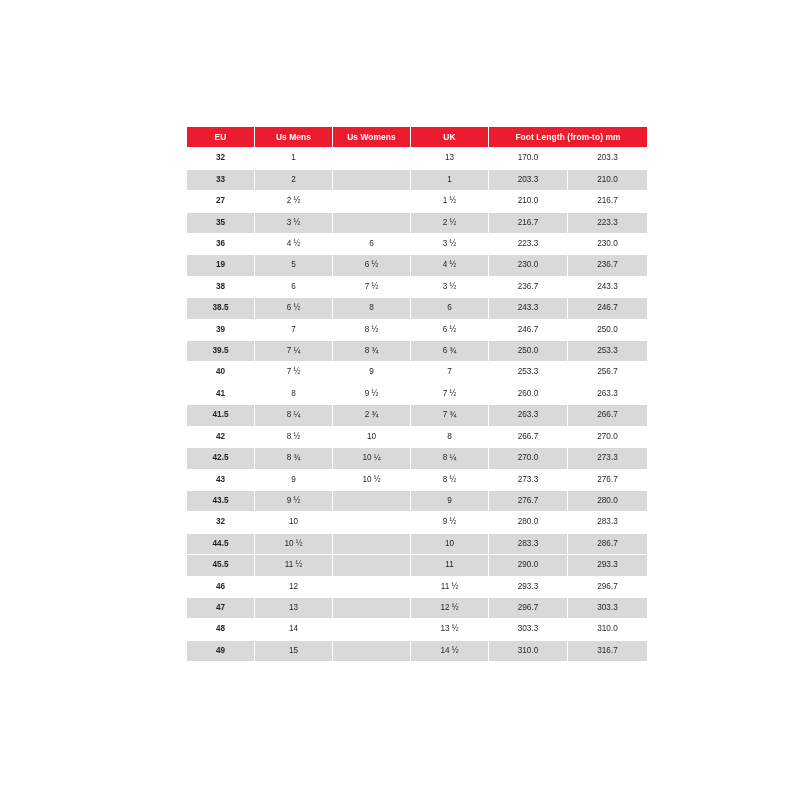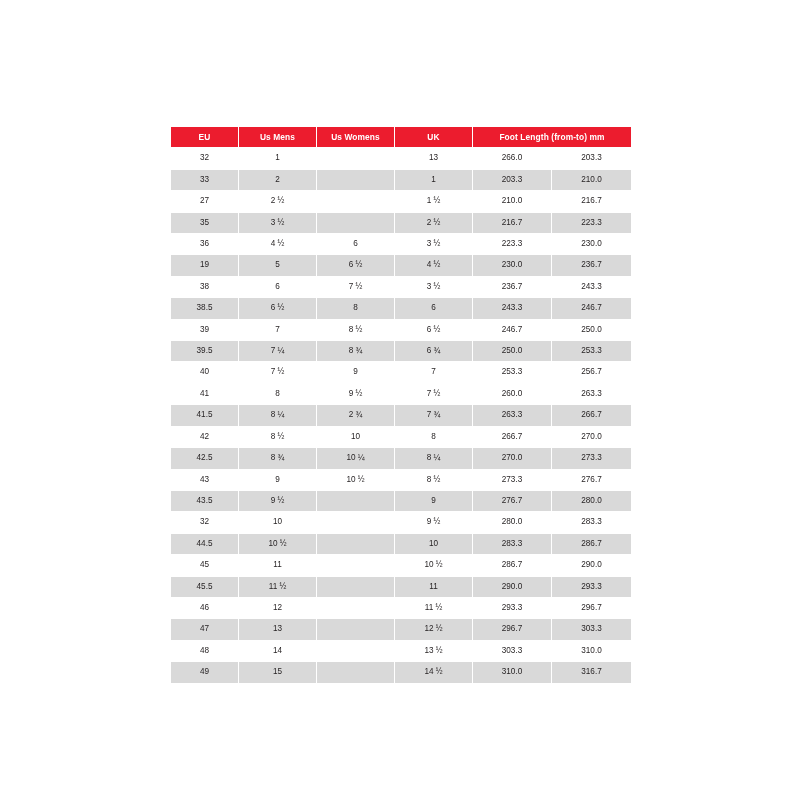--- a/index.html
+++ b/index.html
@@ -11,21 +11,21 @@
     font-family: "Liberation Sans", sans-serif;
   }
   #page {
     position: relative;
     width: 800px;
     height: 800px;
     background: #ffffff;
   }
   #chart-wrap {
     position: absolute;
-    left: 170px;
+    left: 186px;
     top: 126px;
     width: 461px;
   }
   table.size-chart {
     border-collapse: collapse;
     width: 461px;
     table-layout: fixed;
   }
   table.size-chart th,
   table.size-chart td {
@@ -51,21 +51,21 @@
   col.c-usw     { width: 78px; }
   col.c-uk      { width: 78px; }
   col.c-fl1     { width: 79px; }
   col.c-fl2     { width: 80px; }
 
   
   tbody tr.shade td { background: #d9d9d9; }
   tbody tr.plain td { background: #ffffff; }
 
   
-  td.eu { font-weight: normal; }
+  td.eu { font-weight: bold; }
 </style>
 </head>
 <body>
 
 <div id="page">
   <div id="chart-wrap">
     <table class="size-chart">
       <colgroup>
         <col class="c-eu">
           <col class="c-usm">
@@ -82,21 +82,21 @@
           <th>UK</th>
           <th colspan="2">Foot Length (from-to) mm</th>
         </tr>
       </thead>
       <tbody id="table-body">
           <tr class="plain">
             <td class="eu">32</td>
             <td class="">1</td>
             <td class=""></td>
             <td class="">13</td>
-            <td class="">266.0</td>
+            <td class="">170.0</td>
             <td class="">203.3</td>
           </tr>
           <tr class="shade">
             <td class="eu">33</td>
             <td class="">2</td>
             <td class=""></td>
             <td class="">1</td>
             <td class="">203.3</td>
             <td class="">210.0</td>
           </tr>
@@ -229,28 +229,20 @@
             <td class="">283.3</td>
           </tr>
           <tr class="shade">
             <td class="eu">44.5</td>
             <td class="">10 ½</td>
             <td class=""></td>
             <td class="">10</td>
             <td class="">283.3</td>
             <td class="">286.7</td>
           </tr>
-          <tr class="plain">
-            <td class="eu">45</td>
-            <td class="">11</td>
-            <td class=""></td>
-            <td class="">10 ½</td>
-            <td class="">286.7</td>
-            <td class="">290.0</td>
-          </tr>
           <tr class="shade">
             <td class="eu">45.5</td>
             <td class="">11 ½</td>
             <td class=""></td>
             <td class="">11</td>
             <td class="">290.0</td>
             <td class="">293.3</td>
           </tr>
           <tr class="plain">
             <td class="eu">46</td>

